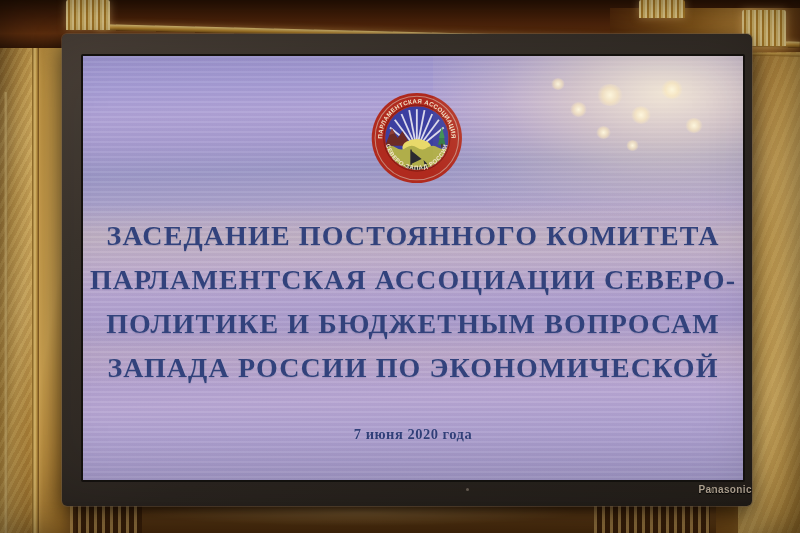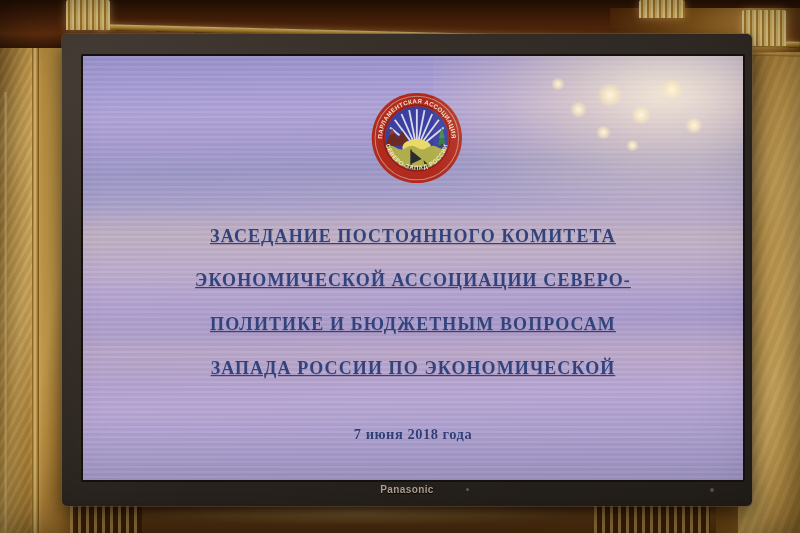--- a/index.html
+++ b/index.html
@@ -165,21 +165,21 @@
     left: 19px; top: 20px;
     width: 660px; height: 424px;
     border: 2px solid #15120f;
     border-radius: 2px;
     background: #000;
     overflow: hidden;
   }
   .tv-brand {
     position: absolute;
     left: 0; right: 0; bottom: 11px;
-    text-align: center;
+    text-align: right;
     font-family: "Liberation Sans", sans-serif;
     font-size: 10px;
     font-weight: bold;
     letter-spacing: .4px;
     color: #b9ab99;
     text-shadow: 0 1px 1px #000;
   }
   .tv-led {
     position: absolute;
     left: 404px; bottom: 15px;
@@ -282,25 +282,24 @@
 
   
   .slide-title {
     position: absolute;
     left: 0; right: 0;
     top: 158px;
     text-align: center;
     color: #32427c;
     font-family: "Liberation Serif", "DejaVu Serif", serif;
     font-weight: bold;
-    font-size: 18px;
+    font-size: 28px;
     letter-spacing: 1.1px;
     line-height: 44px;
     text-shadow: 0 0 1px rgba(255,255,255,0.35), 0 1px 1px rgba(60,60,110,0.22);
-    text-decoration: underline;
   }
   .slide-title .line { display: block; white-space: nowrap; }
   .slide-date {
     position: absolute;
     left: 0; right: 0;
     top: 370px;
     text-align: center;
     color: #313f79;
     font-family: "Liberation Serif", "DejaVu Serif", serif;
     font-weight: bold;
@@ -406,26 +405,26 @@
               <textPath href="#arcTop" startOffset="50%" text-anchor="middle">ПАРЛАМЕНТСКАЯ АССОЦИАЦИЯ</textPath>
             </text>
             <text font-family="Liberation Sans, sans-serif" font-size="6.2" font-weight="bold" fill="#f2e4c8" letter-spacing="0.6">
               <textPath href="#arcBot" startOffset="50%" text-anchor="middle">СЕВЕРО-ЗАПАД РОССИИ</textPath>
             </text>
           </svg>
         </div>
 
         <div class="slide-title">
           <span class="line">ЗАСЕДАНИЕ ПОСТОЯННОГО КОМИТЕТА</span>
-          <span class="line">ЭКОНОМИЧЕСКОЙ АССОЦИАЦИИ СЕВЕРО-</span>
+          <span class="line">ПАРЛАМЕНТСКАЯ АССОЦИАЦИИ СЕВЕРО-</span>
           <span class="line">ПОЛИТИКЕ И БЮДЖЕТНЫМ ВОПРОСАМ</span>
           <span class="line">ЗАПАДА РОССИИ ПО ЭКОНОМИЧЕСКОЙ</span>
         </div>
 
-        <div class="slide-date">7 июня 2018 года</div>
+        <div class="slide-date">7 июня 2020 года</div>
 
         <div class="glare"></div>
         <div class="bokeh" style="right:120px; top:28px;  width:26px; height:22px;"></div>
         <div class="bokeh" style="right:92px;  top:50px;  width:20px; height:18px;"></div>
         <div class="bokeh" style="right:156px; top:46px;  width:17px; height:15px;"></div>
         <div class="bokeh" style="right:60px;  top:24px;  width:22px; height:19px;"></div>
         <div class="bokeh" style="right:132px; top:70px;  width:15px; height:13px;"></div>
         <div class="bokeh" style="right:40px;  top:62px;  width:18px; height:15px;"></div>
         <div class="bokeh" style="right:178px; top:22px;  width:14px; height:12px;"></div>
         <div class="bokeh" style="right:104px; top:84px;  width:13px; height:11px;"></div>

